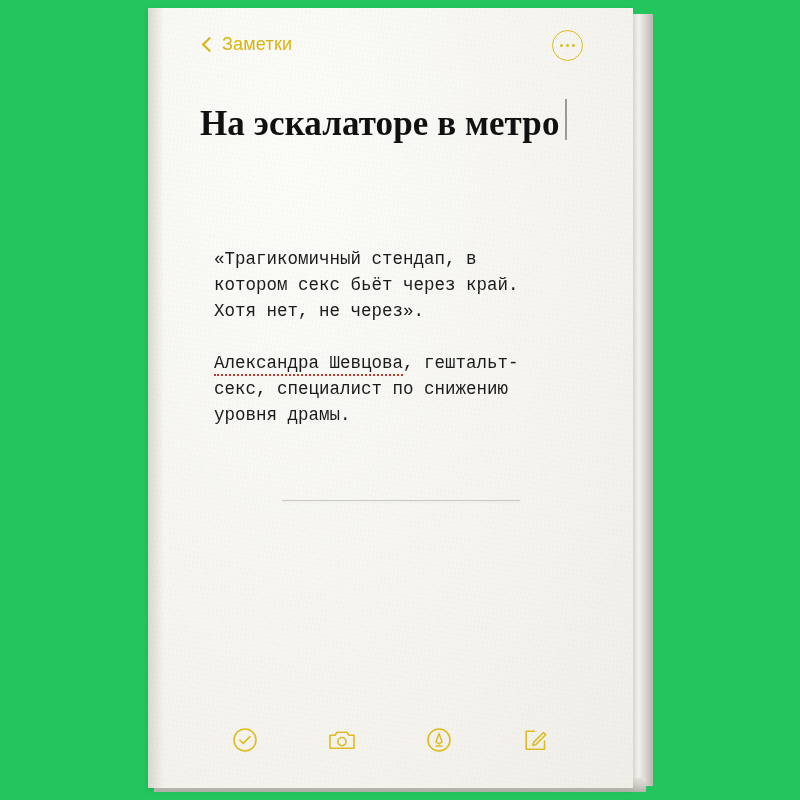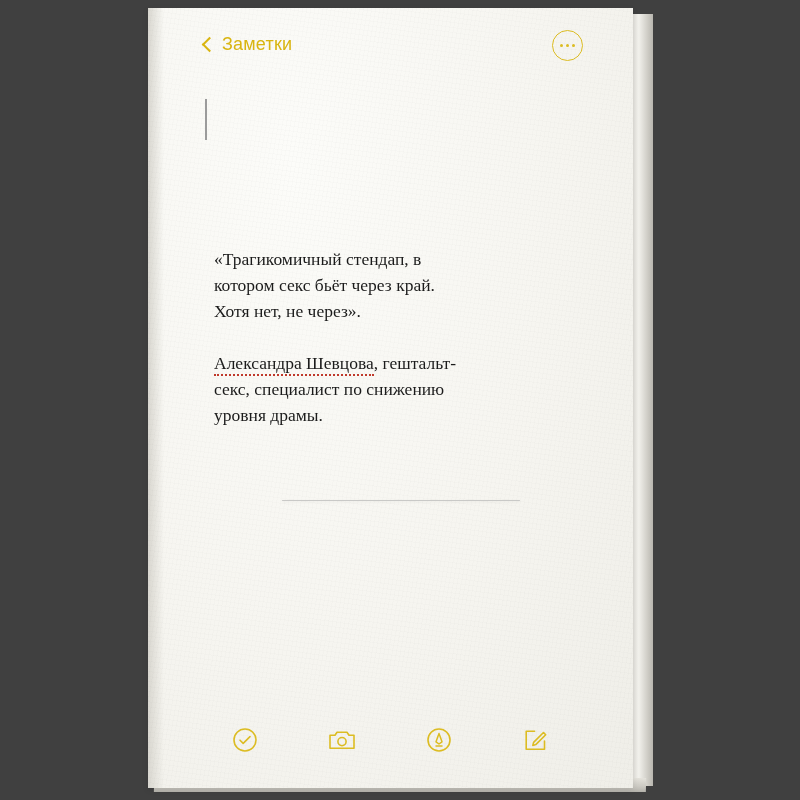--- a/index.html
+++ b/index.html
@@ -9,21 +9,21 @@
     width: 800px;
     height: 800px;
     overflow: hidden;
     font-family: "Liberation Sans", sans-serif;
   }
 
   .stage {
     position: relative;
     width: 800px;
     height: 800px;
-    background: #404040;
+    background: #22c55e;
   }
 
   
   .book {
     position: absolute;
     left: 148px;
     top: 8px;
     width: 505px;
     height: 784px;
   }
@@ -165,21 +165,21 @@
     position: relative;
     top: 5px;
   }
 
   
   .body-text {
     position: absolute;
     left: 66px;
     right: 44px;
     top: 238px;
-    font-family: Liberation Serif, serif;
+    font-family: Liberation Mono, monospace;
     font-size: 17.5px;
     line-height: 26px;
     color: #1b1b1b;
   }
   .para { margin: 0 0 26px 0; }
   .para:last-child { margin-bottom: 0; }
 
   .spell {
     border-bottom: 2px dotted #c0392b;
     padding-bottom: 1px;
@@ -275,20 +275,21 @@
             <span>Заметки</span>
           </div>
           <div class="more-btn">
             <i></i>
             <i></i>
             <i></i>
           </div>
         </div>
 
         <div class="title-wrap">
+          <span class="title">На эскалаторе в метро</span>
           <span class="caret"></span>
         </div>
 
         <div class="body-text">
           <p class="para">
             <span>«Трагикомичный стендап, в</span><br>
             <span>котором секс бьёт через край.</span><br>
             <span>Хотя нет, не через».</span>
           </p>
           <p class="para">

